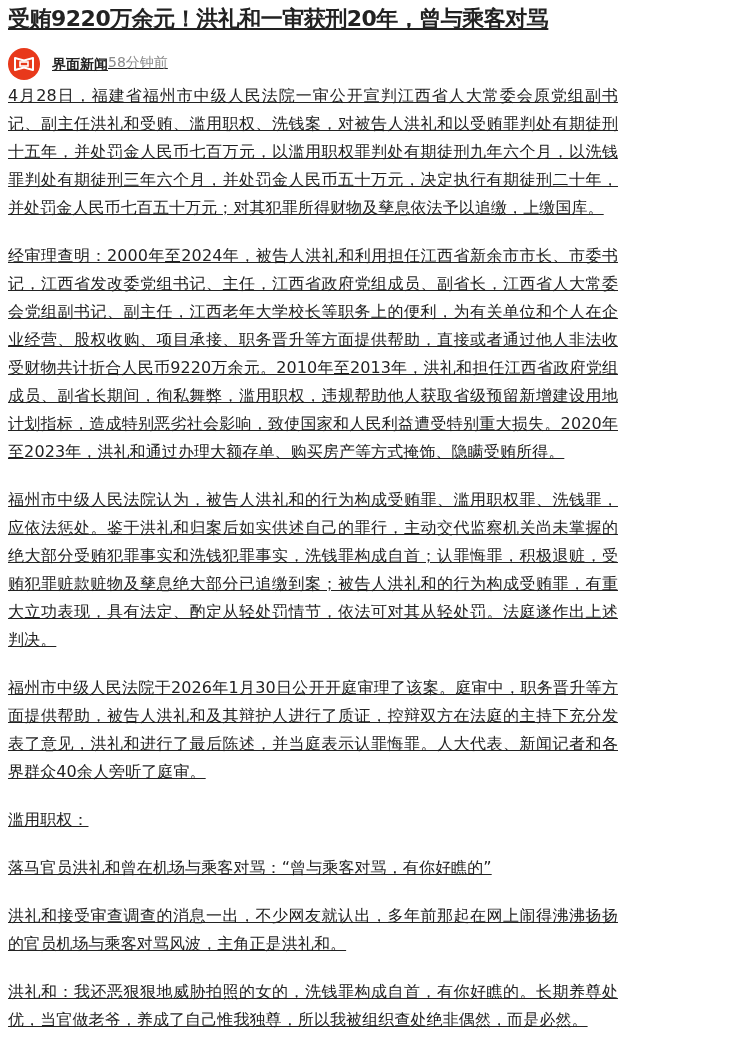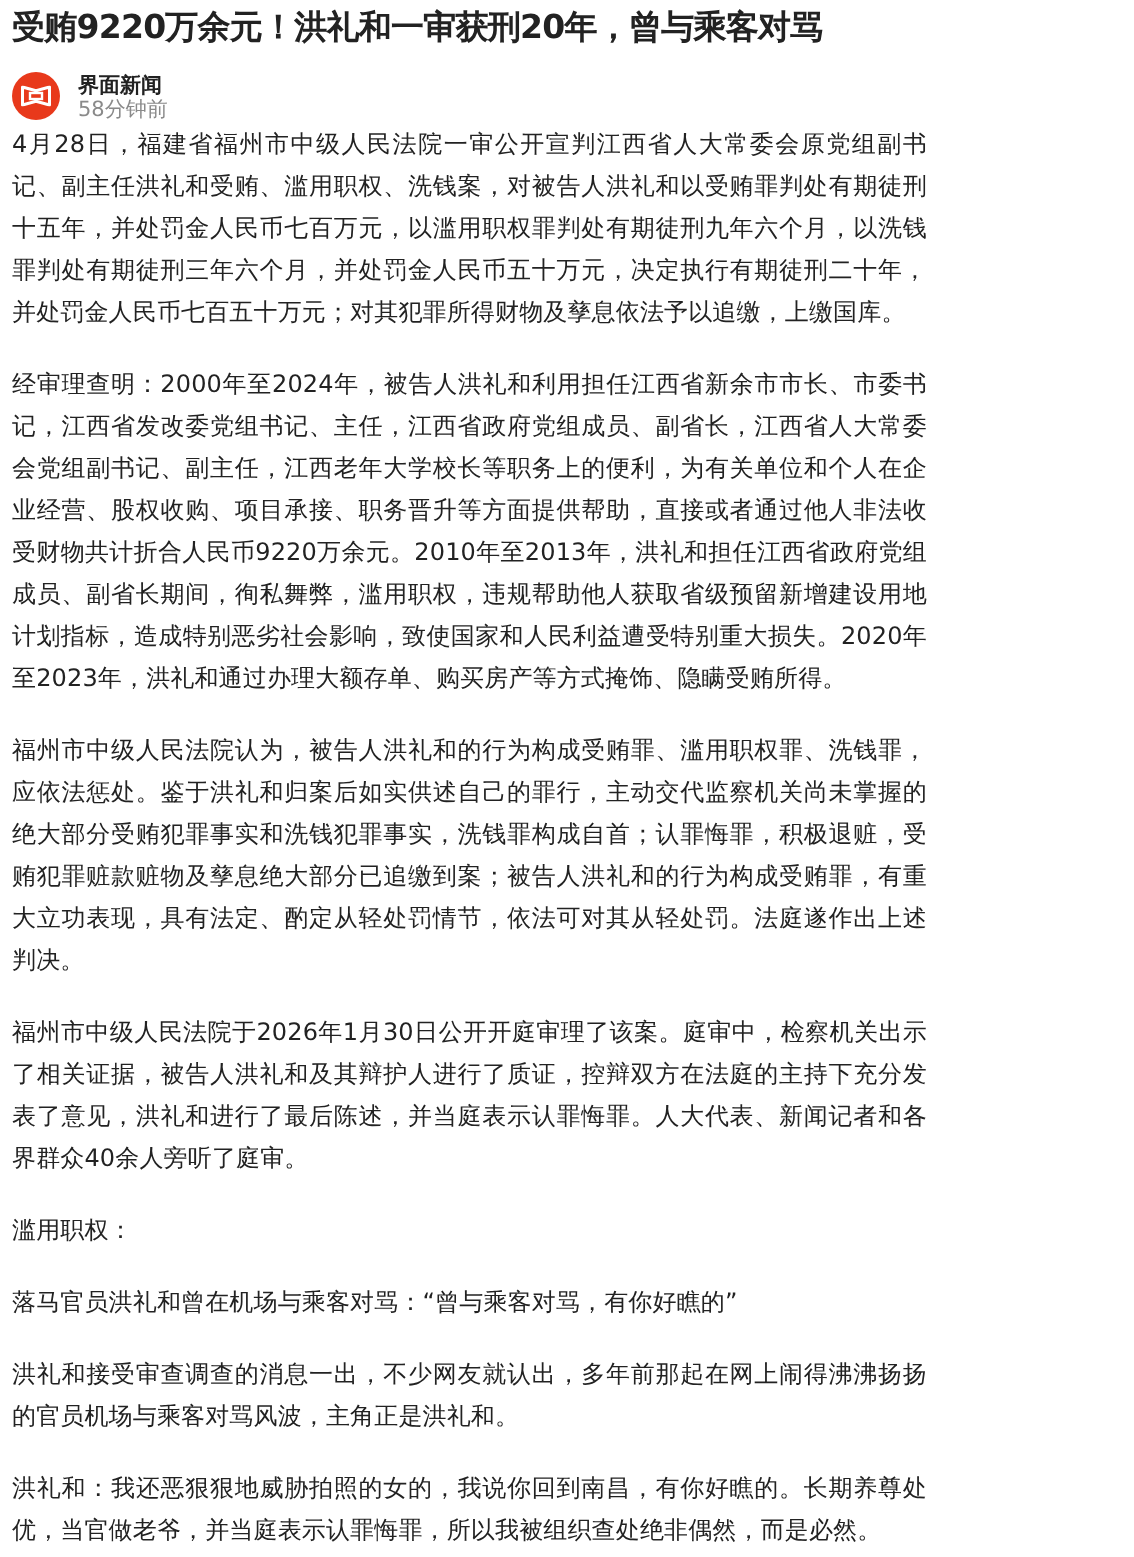--- a/index.html
+++ b/index.html
@@ -11,20 +11,21 @@
       width: 756px;
       height: 1038px;
       overflow: hidden;
       font-family: "DejaVu Sans", "Liberation Sans", sans-serif;
       color: #222222;
     }
     .page {
       padding: 0 10px 0 8px;
       box-sizing: border-box;
       width: 628px;
+      text-decoration: underline;
     }
     .title {
       font-size: 22px;
       font-weight: bold;
       color: #222222;
       line-height: 30px;
       margin: 4px 0 0 0;
       letter-spacing: -0.5px;
       white-space: nowrap;
     }
@@ -40,21 +41,20 @@
       border-radius: 50%;
       background: #e8391b;
       display: flex;
       align-items: center;
       justify-content: center;
       flex: 0 0 auto;
     }
     .source-meta {
       margin-left: 12px;
       display: flex;
-      flex-direction: column;
       justify-content: space-between;
     }
     .source-name {
       font-size: 14px;
       font-weight: bold;
       color: #222222;
       line-height: 18px;
     }
     .source-time {
       font-size: 14px;
@@ -88,19 +88,19 @@
     <div class="source-meta">
       <span class="source-name">界面新闻</span>
       <span class="source-time">58分钟前</span>
     </div>
   </div>
 
   <div class="article">
     <p class="para">4月28日，福建省福州市中级人民法院一审公开宣判江西省人大常委会原党组副书记、副主任洪礼和受贿、滥用职权、洗钱案，对被告人洪礼和以受贿罪判处有期徒刑十五年，并处罚金人民币七百万元，以滥用职权罪判处有期徒刑九年六个月，以洗钱罪判处有期徒刑三年六个月，并处罚金人民币五十万元，决定执行有期徒刑二十年，并处罚金人民币七百五十万元；对其犯罪所得财物及孳息依法予以追缴，上缴国库。</p>
     <p class="para">经审理查明：2000年至2024年，被告人洪礼和利用担任江西省新余市市长、市委书记，江西省发改委党组书记、主任，江西省政府党组成员、副省长，江西省人大常委会党组副书记、副主任，江西老年大学校长等职务上的便利，为有关单位和个人在企业经营、股权收购、项目承接、职务晋升等方面提供帮助，直接或者通过他人非法收受财物共计折合人民币9220万余元。2010年至2013年，洪礼和担任江西省政府党组成员、副省长期间，徇私舞弊，滥用职权，违规帮助他人获取省级预留新增建设用地计划指标，造成特别恶劣社会影响，致使国家和人民利益遭受特别重大损失。2020年至2023年，洪礼和通过办理大额存单、购买房产等方式掩饰、隐瞒受贿所得。</p>
     <p class="para">福州市中级人民法院认为，被告人洪礼和的行为构成受贿罪、滥用职权罪、洗钱罪，应依法惩处。鉴于洪礼和归案后如实供述自己的罪行，主动交代监察机关尚未掌握的绝大部分受贿犯罪事实和洗钱犯罪事实，洗钱罪构成自首；认罪悔罪，积极退赃，受贿犯罪赃款赃物及孳息绝大部分已追缴到案；被告人洪礼和的行为构成受贿罪，有重大立功表现，具有法定、酌定从轻处罚情节，依法可对其从轻处罚。法庭遂作出上述判决。</p>
-    <p class="para">福州市中级人民法院于2026年1月30日公开开庭审理了该案。庭审中，检察机关出示了相关证据，被告人洪礼和及其辩护人进行了质证，控辩双方在法庭的主持下充分发表了意见，洪礼和进行了最后陈述，并当庭表示认罪悔罪。人大代表、新闻记者和各界群众40余人旁听了庭审。</p>
+    <p class="para">福州市中级人民法院于2026年1月30日公开开庭审理了该案。庭审中，职务晋升等方面提供帮助，被告人洪礼和及其辩护人进行了质证，控辩双方在法庭的主持下充分发表了意见，洪礼和进行了最后陈述，并当庭表示认罪悔罪。人大代表、新闻记者和各界群众40余人旁听了庭审。</p>
     <p class="para">滥用职权：</p>
     <p class="para">落马官员洪礼和曾在机场与乘客对骂：“曾与乘客对骂，有你好瞧的”</p>
     <p class="para">洪礼和接受审查调查的消息一出，不少网友就认出，多年前那起在网上闹得沸沸扬扬的官员机场与乘客对骂风波，主角正是洪礼和。</p>
-    <p class="para">洪礼和：我还恶狠狠地威胁拍照的女的，我说你回到南昌，有你好瞧的。长期养尊处优，当官做老爷，并当庭表示认罪悔罪，所以我被组织查处绝非偶然，而是必然。</p>
+    <p class="para">洪礼和：我还恶狠狠地威胁拍照的女的，洗钱罪构成自首，有你好瞧的。长期养尊处优，当官做老爷，养成了自己惟我独尊，所以我被组织查处绝非偶然，而是必然。</p>
   </div>
 </div>
 
 </body></html>

